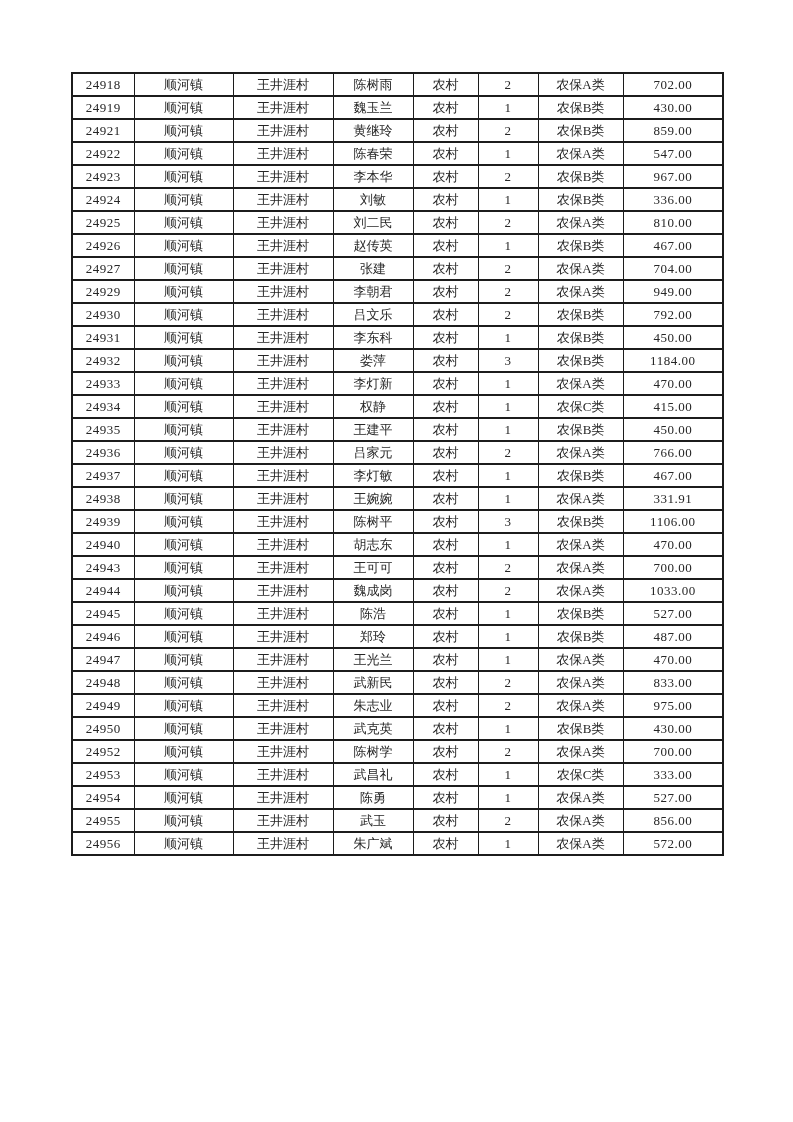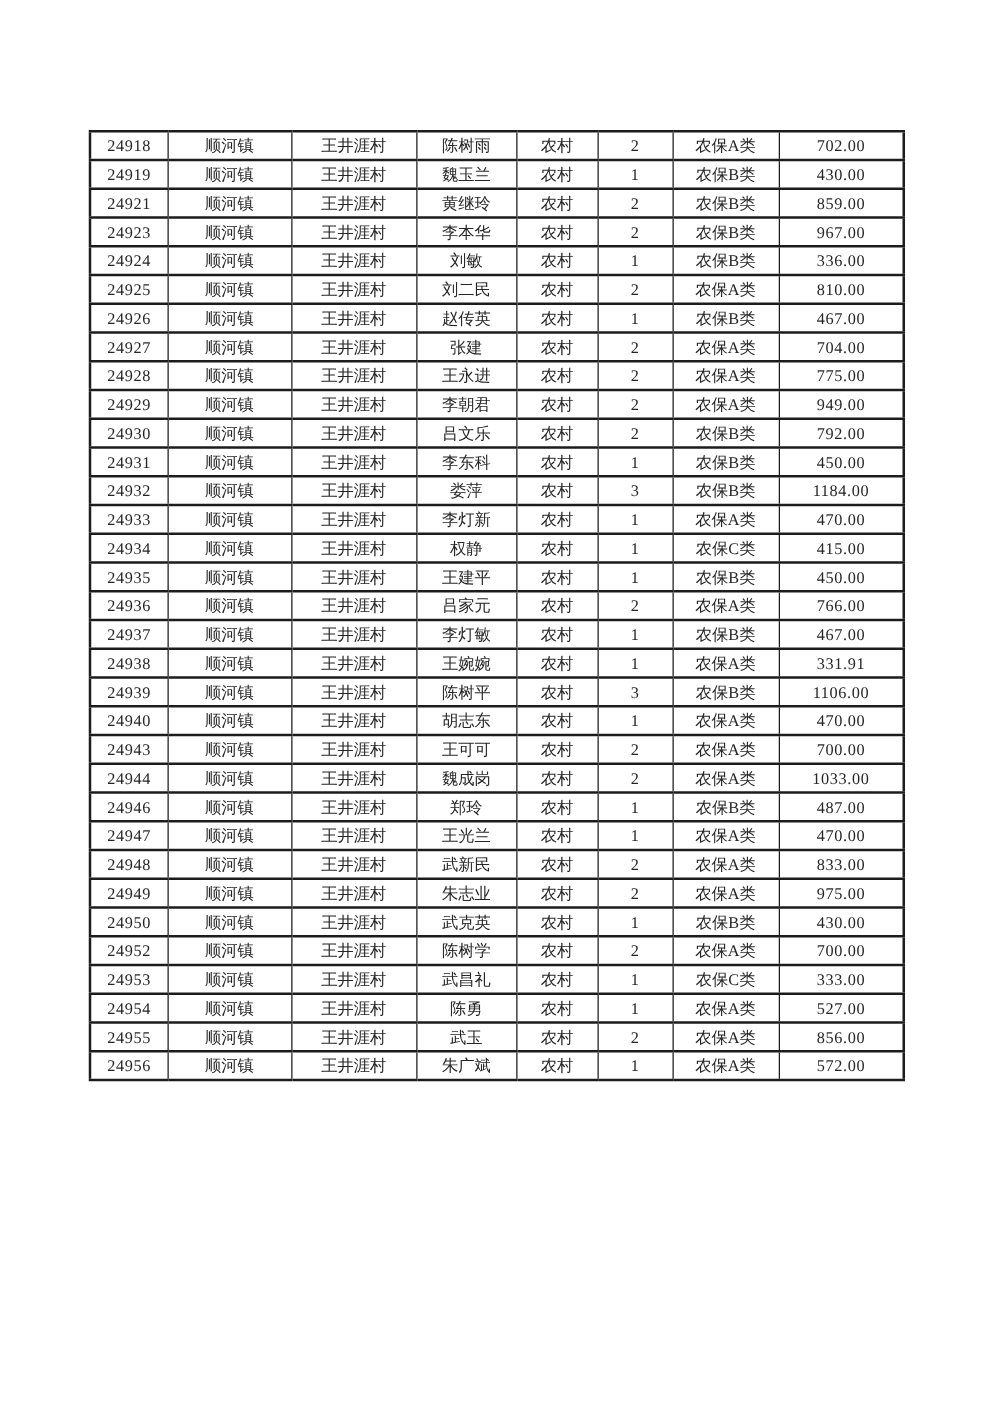--- a/index.html
+++ b/index.html
@@ -17,21 +17,20 @@
   }
   table.data-table {
     position: absolute;
     left: 71px;
     top: 72px;
     width: 651px;
     border-collapse: collapse;
     table-layout: fixed;
     border: 2px solid #1c1c1c;
     font-family: "Liberation Serif", "DejaVu Serif", serif;
-    margin-top: 32px;
   }
   table.data-table td {
     border-left: 1px solid #1c1c1c;
     border-right: 1px solid #1c1c1c;
     border-top: 2px solid #1c1c1c;
     border-bottom: 2px solid #1c1c1c;
     height: 21px;
     padding: 0;
     text-align: center;
     vertical-align: middle;
@@ -93,20 +92,30 @@
           <td class="cell-id">24921</td>
           <td class="cell-town">顺河镇</td>
           <td class="cell-village">王井涯村</td>
           <td class="cell-name">黄继玲</td>
           <td class="cell-residence">农村</td>
           <td class="cell-count">2</td>
           <td class="cell-category">农保B类</td>
           <td class="cell-amount">859.00</td>
         </tr>
         <tr>
+          <td class="cell-id">24922</td>
+          <td class="cell-town">顺河镇</td>
+          <td class="cell-village">王井涯村</td>
+          <td class="cell-name">陈春荣</td>
+          <td class="cell-residence">农村</td>
+          <td class="cell-count">1</td>
+          <td class="cell-category">农保A类</td>
+          <td class="cell-amount">547.00</td>
+        </tr>
+        <tr>
           <td class="cell-id">24923</td>
           <td class="cell-town">顺河镇</td>
           <td class="cell-village">王井涯村</td>
           <td class="cell-name">李本华</td>
           <td class="cell-residence">农村</td>
           <td class="cell-count">2</td>
           <td class="cell-category">农保B类</td>
           <td class="cell-amount">967.00</td>
         </tr>
         <tr>
@@ -141,30 +150,20 @@
         </tr>
         <tr>
           <td class="cell-id">24927</td>
           <td class="cell-town">顺河镇</td>
           <td class="cell-village">王井涯村</td>
           <td class="cell-name">张建</td>
           <td class="cell-residence">农村</td>
           <td class="cell-count">2</td>
           <td class="cell-category">农保A类</td>
           <td class="cell-amount">704.00</td>
-        </tr>
-        <tr>
-          <td class="cell-id">24928</td>
-          <td class="cell-town">顺河镇</td>
-          <td class="cell-village">王井涯村</td>
-          <td class="cell-name">王永进</td>
-          <td class="cell-residence">农村</td>
-          <td class="cell-count">2</td>
-          <td class="cell-category">农保A类</td>
-          <td class="cell-amount">775.00</td>
         </tr>
         <tr>
           <td class="cell-id">24929</td>
           <td class="cell-town">顺河镇</td>
           <td class="cell-village">王井涯村</td>
           <td class="cell-name">李朝君</td>
           <td class="cell-residence">农村</td>
           <td class="cell-count">2</td>
           <td class="cell-category">农保A类</td>
           <td class="cell-amount">949.00</td>
@@ -291,20 +290,30 @@
         </tr>
         <tr>
           <td class="cell-id">24944</td>
           <td class="cell-town">顺河镇</td>
           <td class="cell-village">王井涯村</td>
           <td class="cell-name">魏成岗</td>
           <td class="cell-residence">农村</td>
           <td class="cell-count">2</td>
           <td class="cell-category">农保A类</td>
           <td class="cell-amount">1033.00</td>
+        </tr>
+        <tr>
+          <td class="cell-id">24945</td>
+          <td class="cell-town">顺河镇</td>
+          <td class="cell-village">王井涯村</td>
+          <td class="cell-name">陈浩</td>
+          <td class="cell-residence">农村</td>
+          <td class="cell-count">1</td>
+          <td class="cell-category">农保B类</td>
+          <td class="cell-amount">527.00</td>
         </tr>
         <tr>
           <td class="cell-id">24946</td>
           <td class="cell-town">顺河镇</td>
           <td class="cell-village">王井涯村</td>
           <td class="cell-name">郑玲</td>
           <td class="cell-residence">农村</td>
           <td class="cell-count">1</td>
           <td class="cell-category">农保B类</td>
           <td class="cell-amount">487.00</td>

